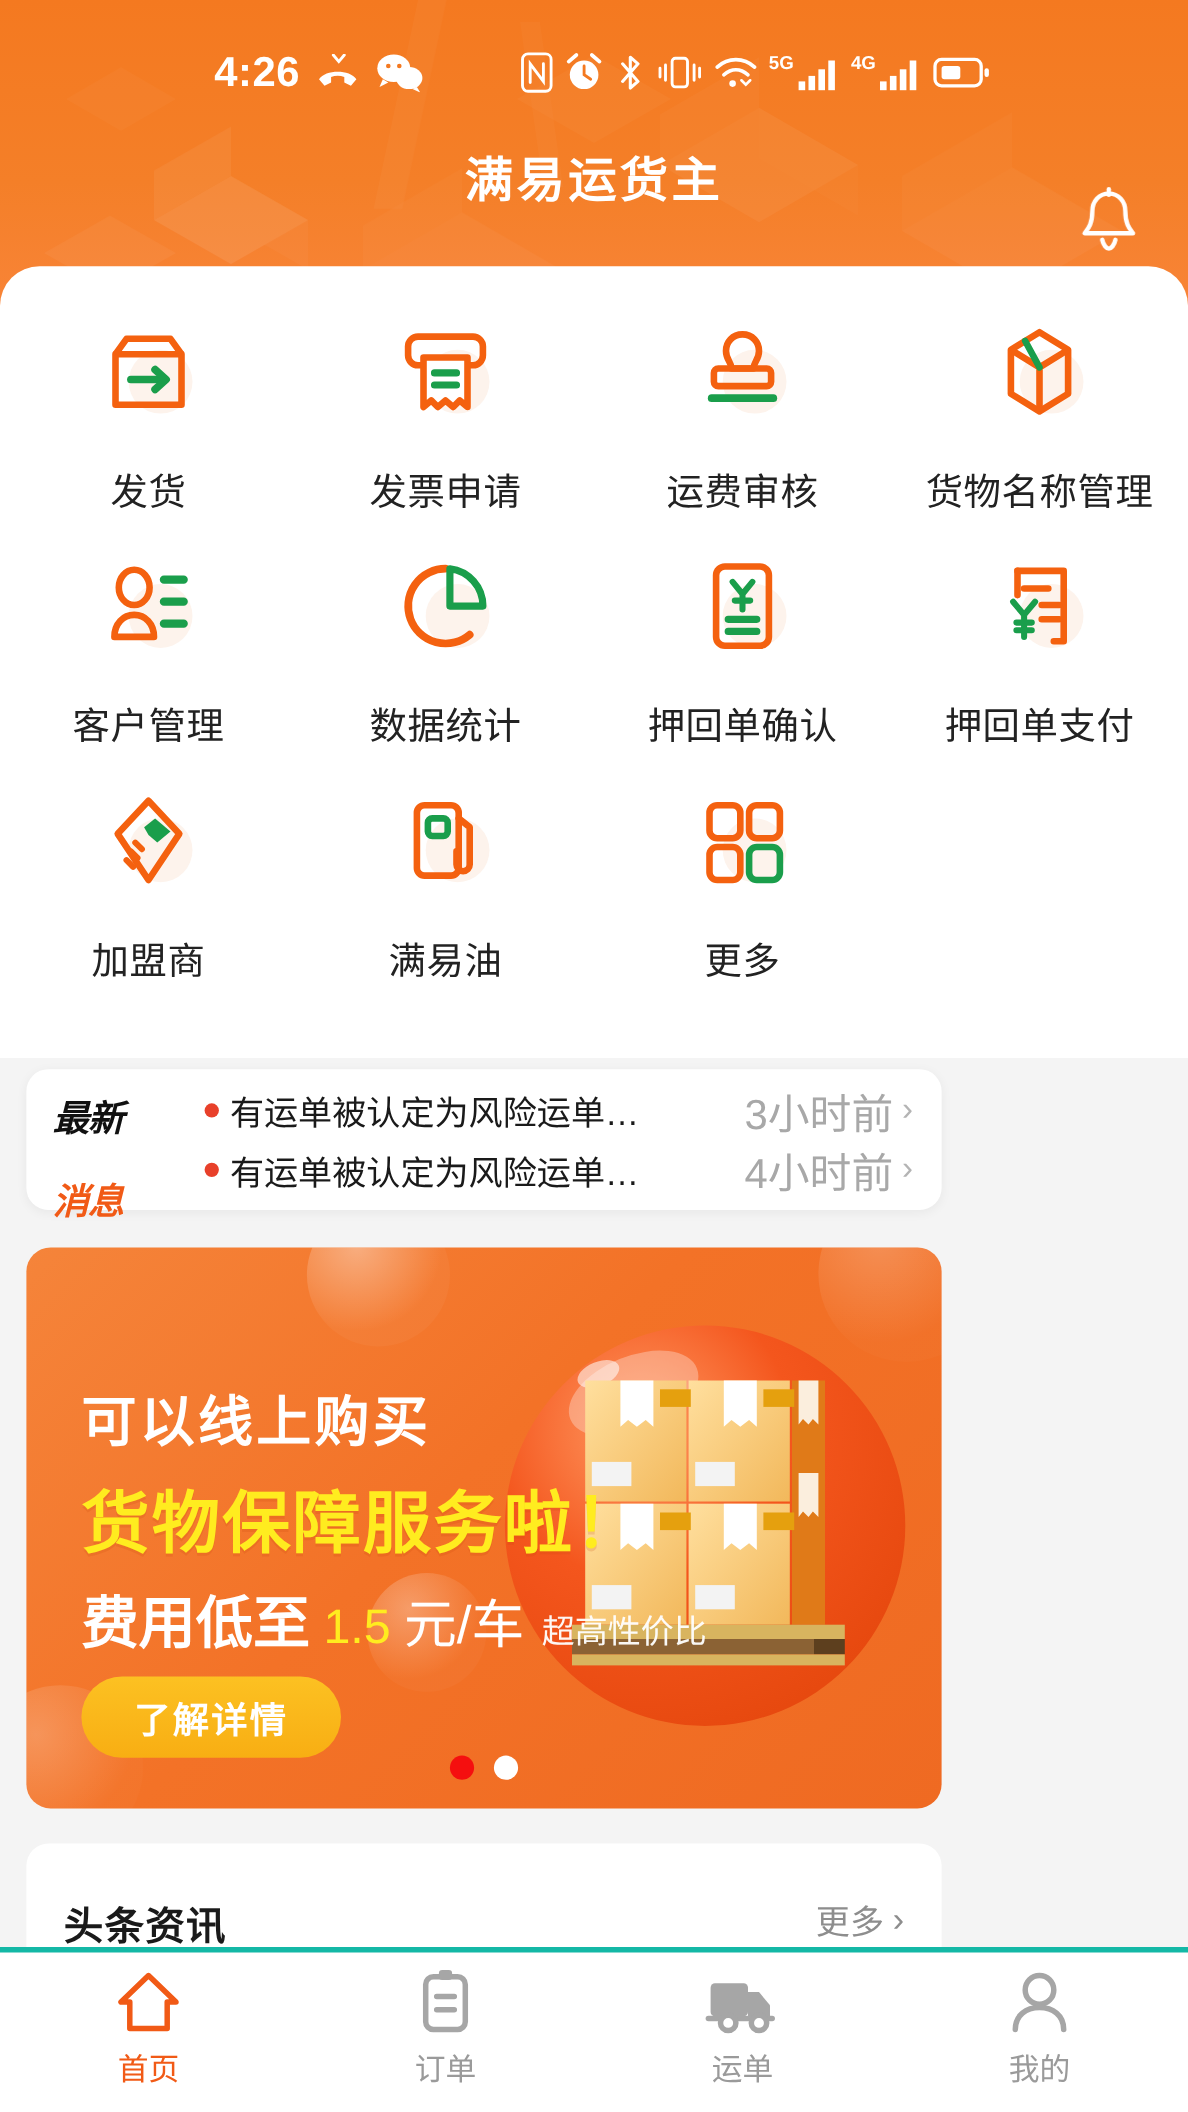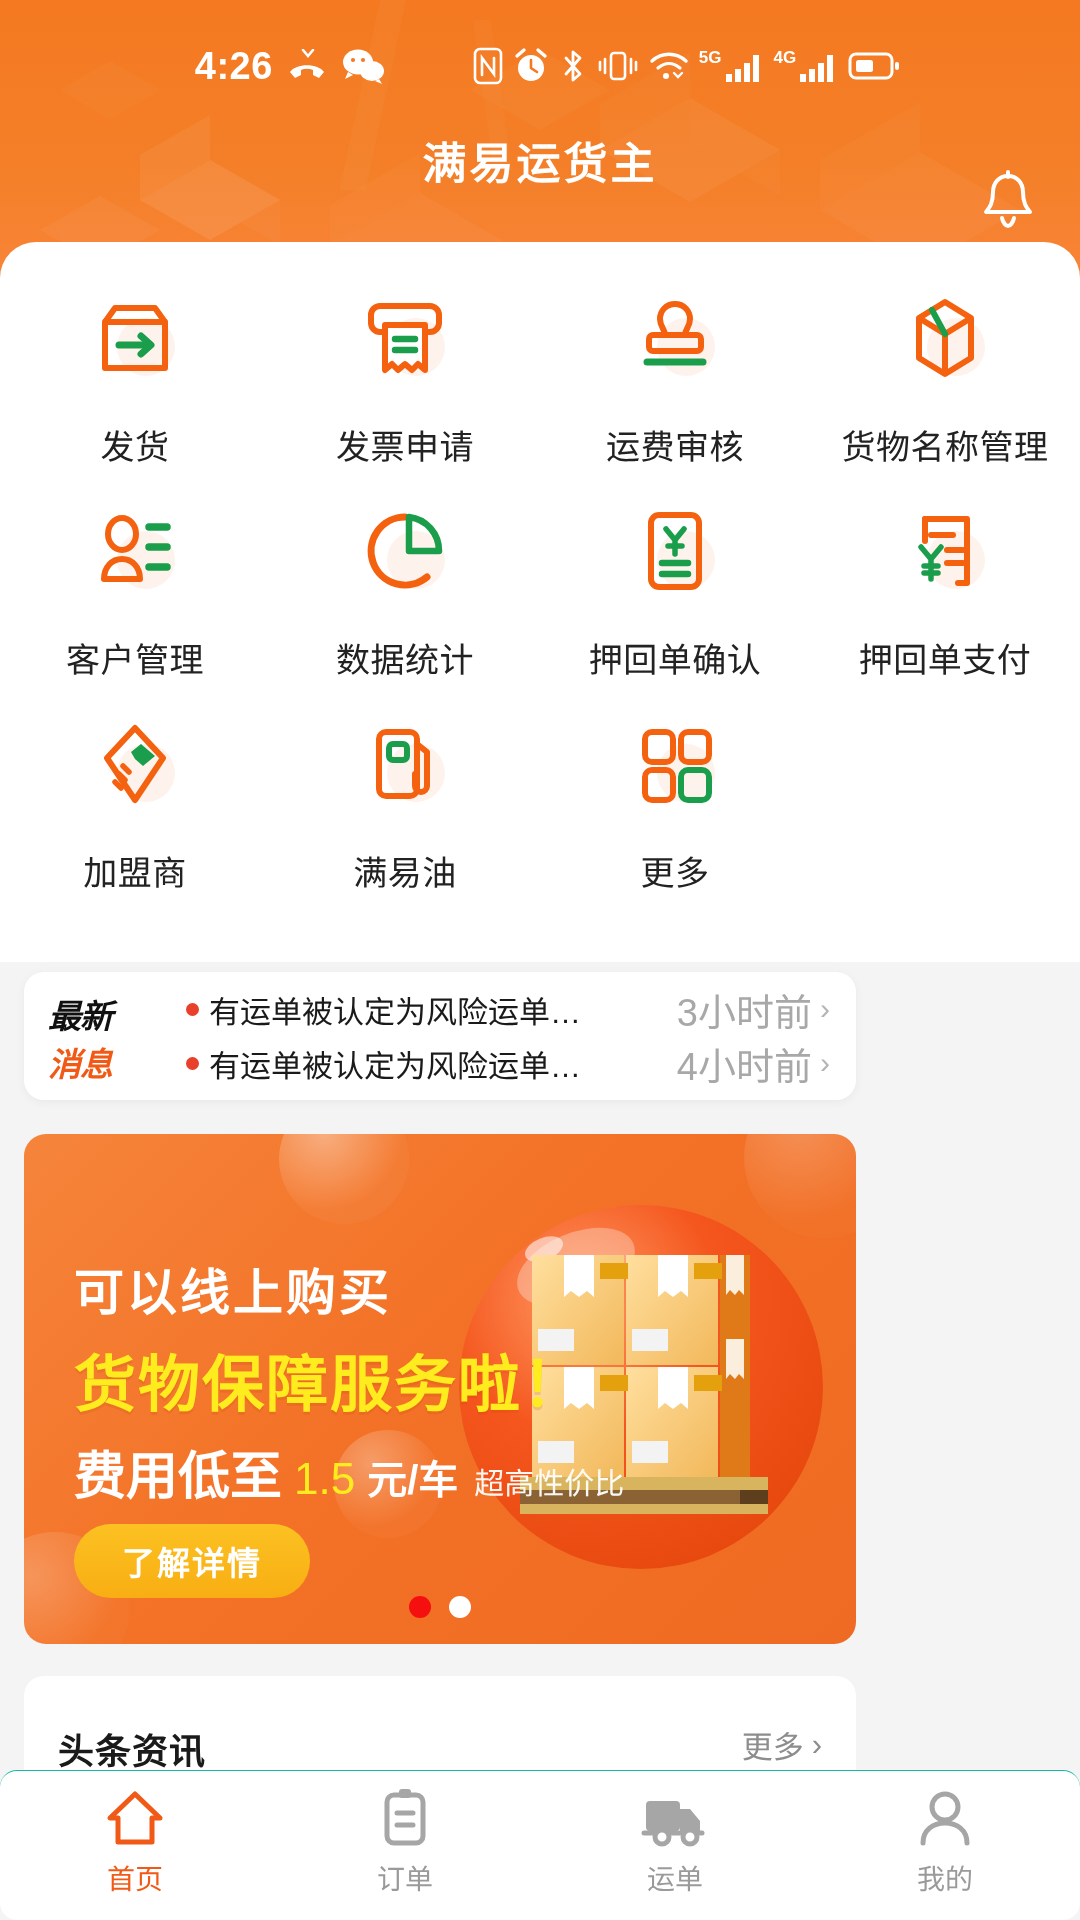--- a/index.html
+++ b/index.html
@@ -66,21 +66,21 @@
   
   .news {
     position:absolute; top:972px; left:24px; width:832px; height:128px;
     background:#fff; border-radius:20px; padding:14px 26px 14px 22px;
     display:flex; flex-direction:column; justify-content:center; gap:6px;
     box-shadow:0 2px 10px rgba(0,0,0,.05);
   }
   .news-badge {
     position:absolute; left:24px; top:18px; width:128px; height:96px;
     display:flex; flex-direction:column; justify-content:space-between;
-    font-style:italic; font-weight:800; font-size:33px; letter-spacing:-1px;
+    font-style:italic; font-weight:800; font-size:33px; letter-spacing:-1px;gap:28px;
   }
   .nb1 { color:#111; }
   .nb2 { color:#f15a16; }
   .news-row {
     display:flex; align-items:center; margin-left:140px; height:48px;
     cursor:pointer;
   }
   .news-dot {
     width:13px; height:13px; border-radius:50%; background:#e8402a;
     flex:none; margin-right:10px;
@@ -107,21 +107,21 @@
     position:absolute; left:50px; top:200px; color:#ffec1f;
     font-size:62px; font-weight:900; letter-spacing:2px;
     text-shadow:0 3px 0 rgba(200,70,10,.18);
   }
   .bn-price {
     position:absolute; left:50px; top:300px;
     display:flex; align-items:baseline; gap:12px; color:#fff;
   }
   .bp-a { font-size:52px; font-weight:800; }
   .bp-n { font-size:44px; font-weight:400; color:#ffec1f; }
-  .bp-u { font-size:40px; font-weight:700; }
+  .bp-u { font-size:48px; font-weight:400; }
   .bp-x { font-size:30px; font-weight:500; opacity:.95; margin-left:4px; }
   .bn-btn {
     position:absolute; left:50px; top:390px; width:236px; height:74px;
     background:linear-gradient(180deg,#fcc122 0%,#f8ae13 100%);
     border-radius:40px; display:flex; align-items:center; justify-content:center;
     color:#fff; font-size:33px; font-weight:700; letter-spacing:2px;
     cursor:pointer;
   }
   .bn-img { position:absolute; right:20px; top:55px; width:390px; height:390px; }
   .dots {
@@ -136,21 +136,21 @@
     position:absolute; top:1676px; left:24px; width:832px; height:180px;
     background:#fff; border-radius:20px; padding:46px 34px 0 34px;
     display:flex; align-items:flex-start; justify-content:space-between;
   }
   .hl-t { font-size:36px; font-weight:700; color:#1a1a1a; letter-spacing:1px; }
   .hl-m { font-size:31px; color:#8d8d8d; display:flex; align-items:center; gap:8px; cursor:pointer; }
 
   
   .tabbar {
     position:absolute; bottom:0; left:0; width:1080px; height:150px;
-    background:#fff; display:flex; border-top:1px solid #14b8a6;border-radius:17px;
+    background:#fff; display:flex; border-top:5px solid #14b8a6;
   }
   .tab {
     flex:1; display:flex; flex-direction:column; align-items:center;
     justify-content:center; gap:8px; cursor:pointer; padding-bottom:8px;
   }
   .tab-lb { font-size:28px; color:#9a9a9a; }
   .tab.act .tab-lb { color:#f15a16; }
 </style>
 </head>
 <body>

